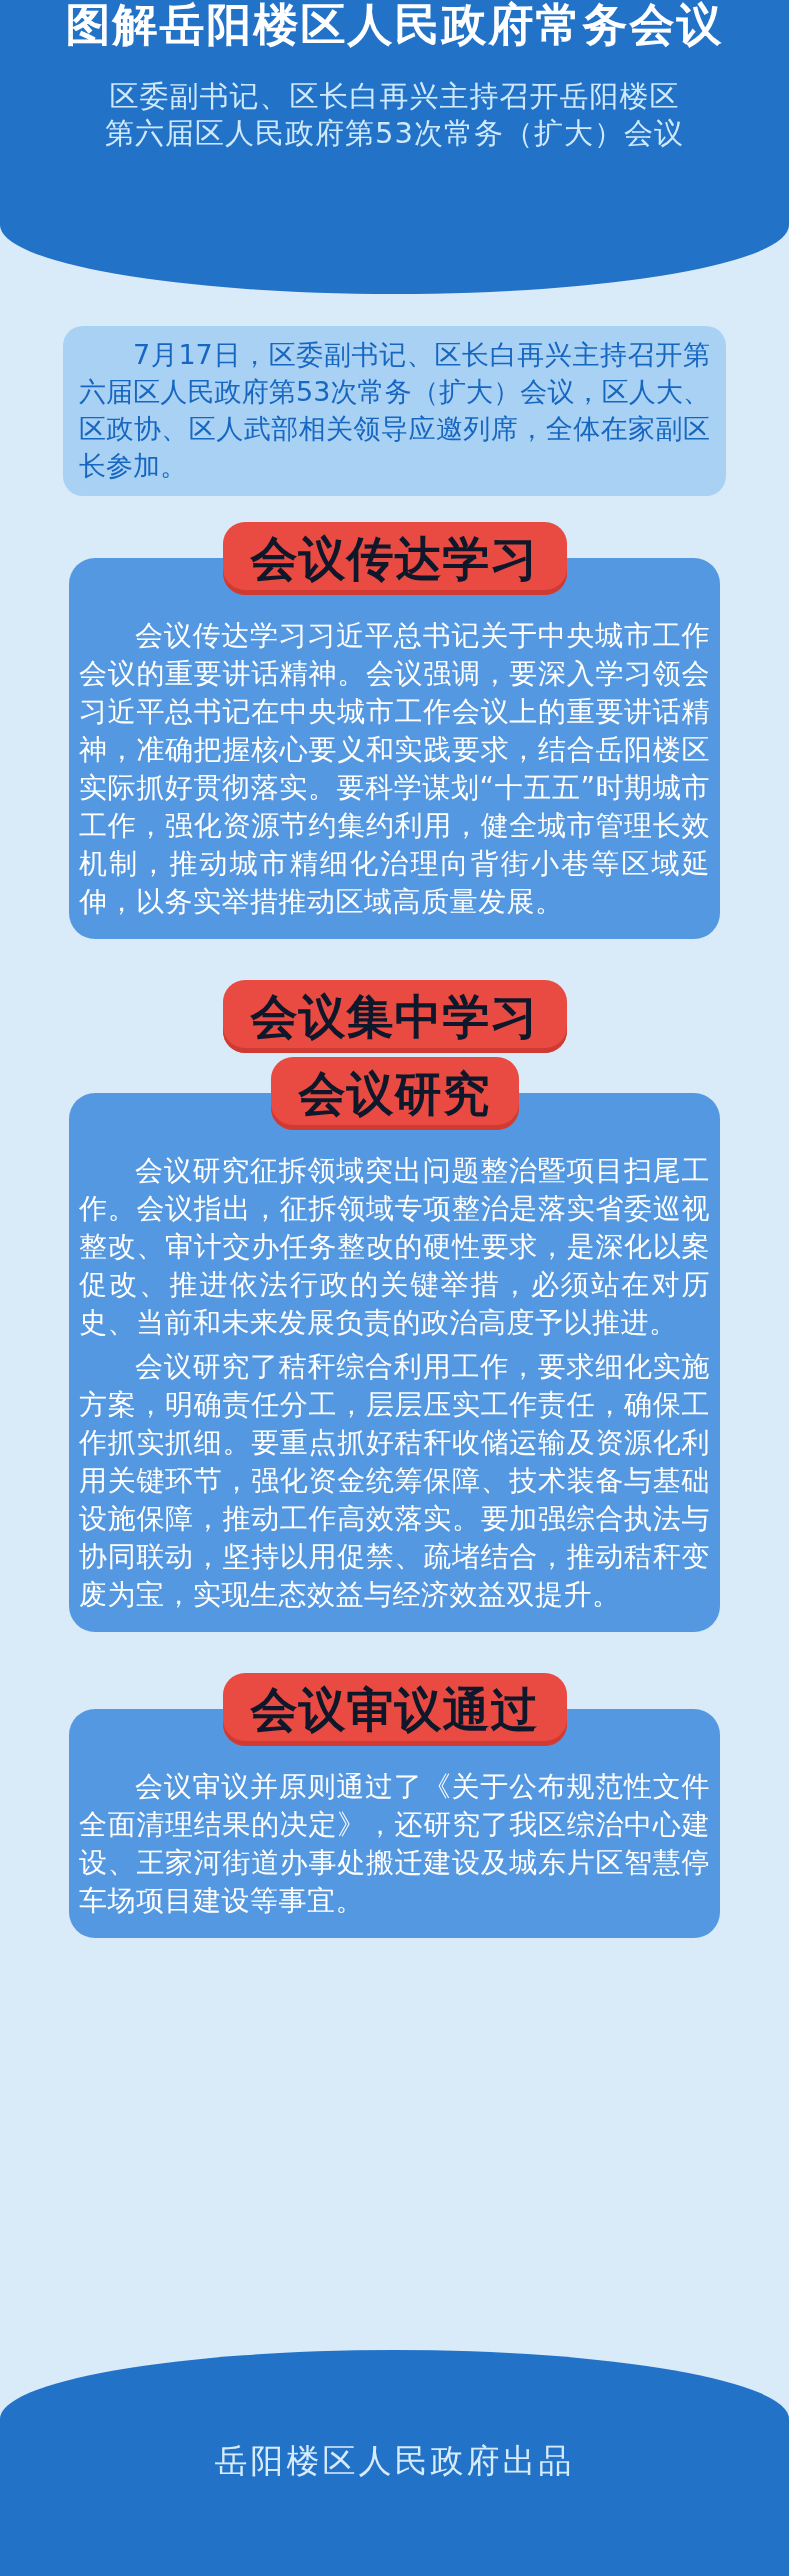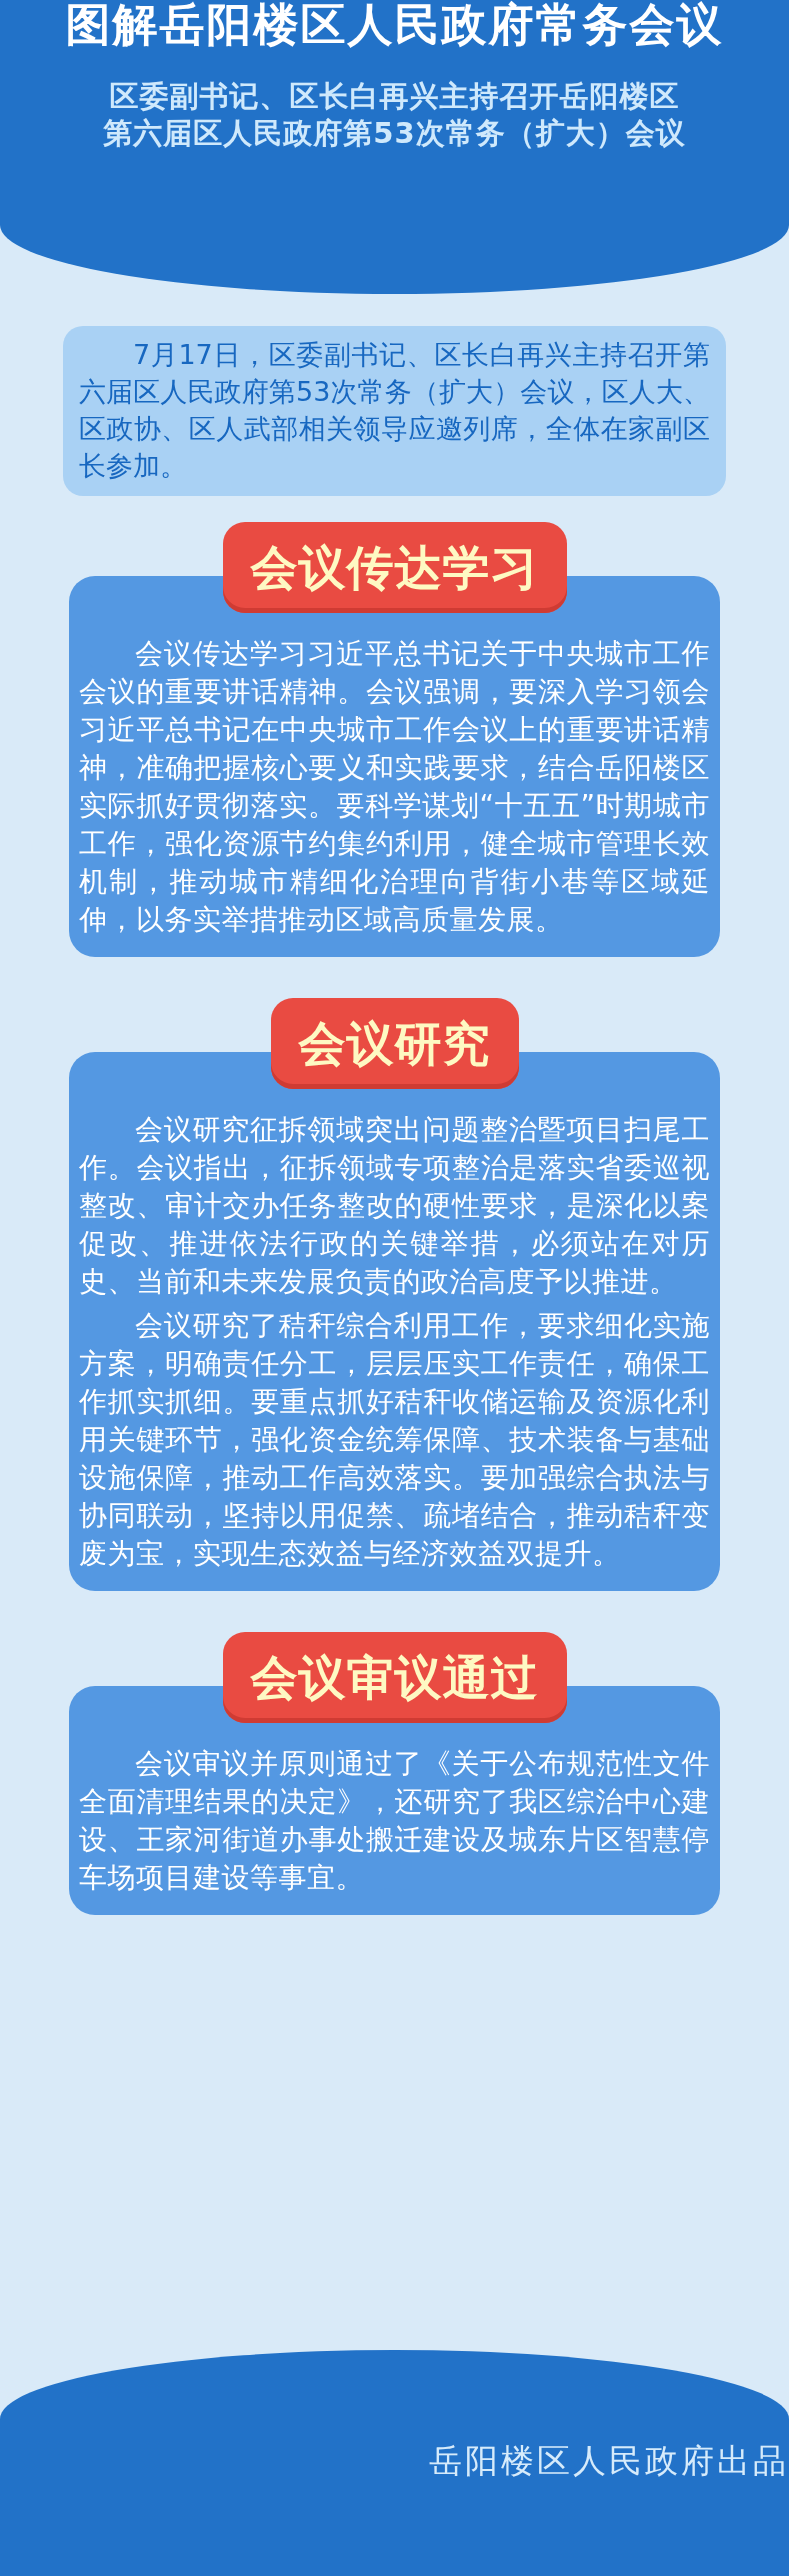--- a/index.html
+++ b/index.html
@@ -13,40 +13,40 @@
     position:relative;width:789px;height:294px;background:#2272c8;
     border-radius:0 0 50% 50% / 0 0 69px 69px;
   }
   .poster-title{
     text-align:center;
     font-size:45px;font-weight:bold;color:#ffffff;letter-spacing:2px;
     line-height:1.1;white-space:nowrap;
   }
   .poster-subtitle{
     margin-top:28px;text-align:center;
-    font-size:29px;color:#cfe9fc;line-height:37px;letter-spacing:1px;font-weight:bold;
+    font-size:29px;color:#cfe9fc;line-height:37px;letter-spacing:1px;
   }
   
   .intro-card{
     width:631px;margin:32px auto 0;
     background:#a9d1f4;border-radius:20px;
     padding:10px 16px 12px;
   }
   .intro-card p{
     margin:0;font-size:27px;color:#1767c0;line-height:37px;
     text-align:justify;text-justify:inter-ideograph;text-indent:2em;
   }
   
   .section{margin-top:41px;}
   .section.first{margin-top:26px;}
   .badge{
     position:relative;z-index:2;display:table;margin:12px auto -37px;
     background:#e94b42;border-radius:22px;
-    padding:22px 28px;
-    font-size:47px;font-weight:bold;color:#fef9c3;letter-spacing:1px;
+    padding:13px 28px;
+    font-size:47px;font-weight:bold;color:#0f172a;letter-spacing:1px;
     line-height:1;
     box-shadow:inset 0 -5px 0 #cf3b33;
   }
   .section-box{
     position:relative;z-index:1;width:631px;margin:0 auto;
     background:#5498e2;border-radius:26px;
     padding:59px 10px 18px;
   }
   .section-box p{
     margin:0;font-size:28px;color:#ffffff;line-height:38px;
@@ -54,21 +54,21 @@
     letter-spacing:0.5px;
   }
   .section-box p + p{margin-top:6px;}
   
   .footer{
     position:absolute;left:0;bottom:0;width:789px;height:226px;
     background:#2272c8;
     border-radius:50% 50% 0 0 / 69px 69px 0 0;
   }
   .footer-credit{
-    padding-top:91px;text-align:right;
+    padding-top:91px;text-align:center;
     font-size:33px;color:#d6ebfb;letter-spacing:3px;line-height:1.2;
   }
 </style>
 </head>
 <body>
 
 <div class="page">
 
   <div class="header">
     <div class="poster-title">图解岳阳楼区人民政府常务会议</div>
@@ -83,20 +83,21 @@
   </div>
 
   <div class="section first">
     <div class="badge">会议传达学习</div>
     <div class="section-box">
       <p>会议传达学习习近平总书记关于中央城市工作会议的重要讲话精神。会议强调，要深入学习领会习近平总书记在中央城市工作会议上的重要讲话精神，准确把握核心要义和实践要求，结合岳阳楼区实际抓好贯彻落实。要科学谋划“十五五”时期城市工作，强化资源节约集约利用，健全城市管理长效机制，推动城市精细化治理向背街小巷等区域延伸，以务实举措推动区域高质量发展。</p>
     </div>
   </div>
 
   <div class="section">
+    <div class="badge">会议集中学习</div>
   </div>
 
   <div class="section">
     <div class="badge">会议研究</div>
     <div class="section-box">
       <p>会议研究征拆领域突出问题整治暨项目扫尾工作。会议指出，征拆领域专项整治是落实省委巡视整改、审计交办任务整改的硬性要求，是深化以案促改、推进依法行政的关键举措，必须站在对历史、当前和未来发展负责的政治高度予以推进。</p>
       <p>会议研究了秸秆综合利用工作，要求细化实施方案，明确责任分工，层层压实工作责任，确保工作抓实抓细。要重点抓好秸秆收储运输及资源化利用关键环节，强化资金统筹保障、技术装备与基础设施保障，推动工作高效落实。要加强综合执法与协同联动，坚持以用促禁、疏堵结合，推动秸秆变废为宝，实现生态效益与经济效益双提升。</p>
     </div>
   </div>
 

